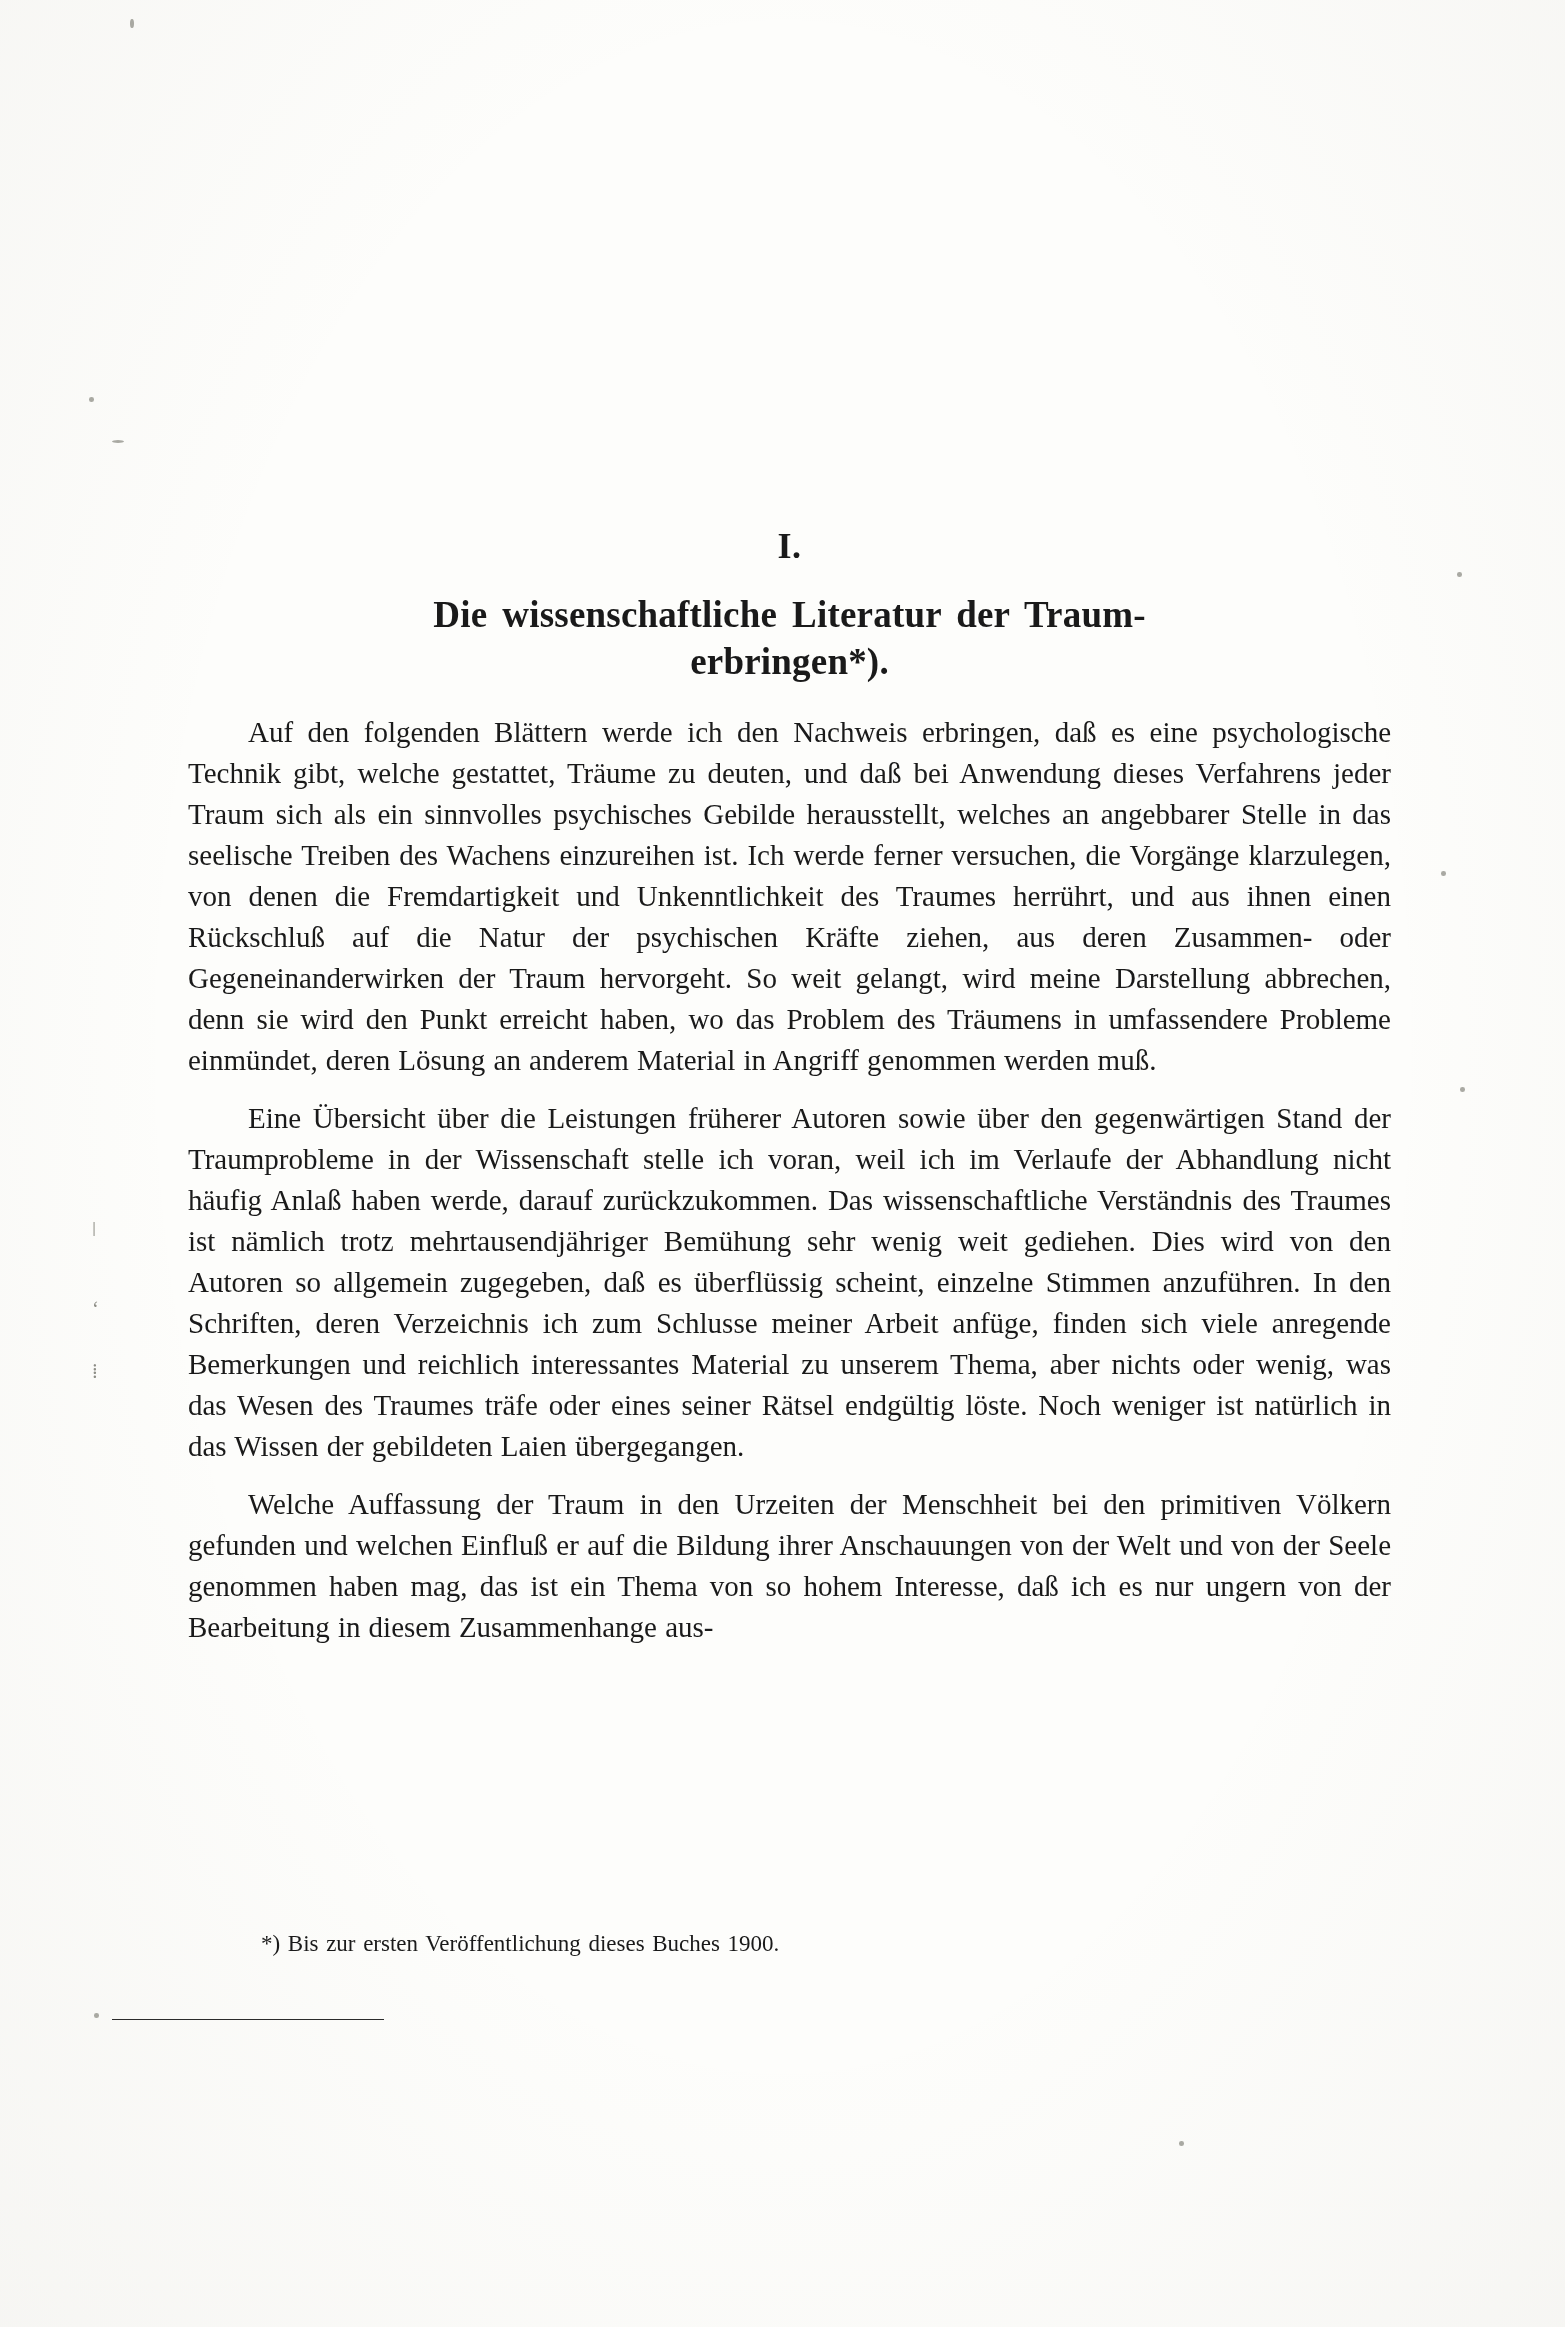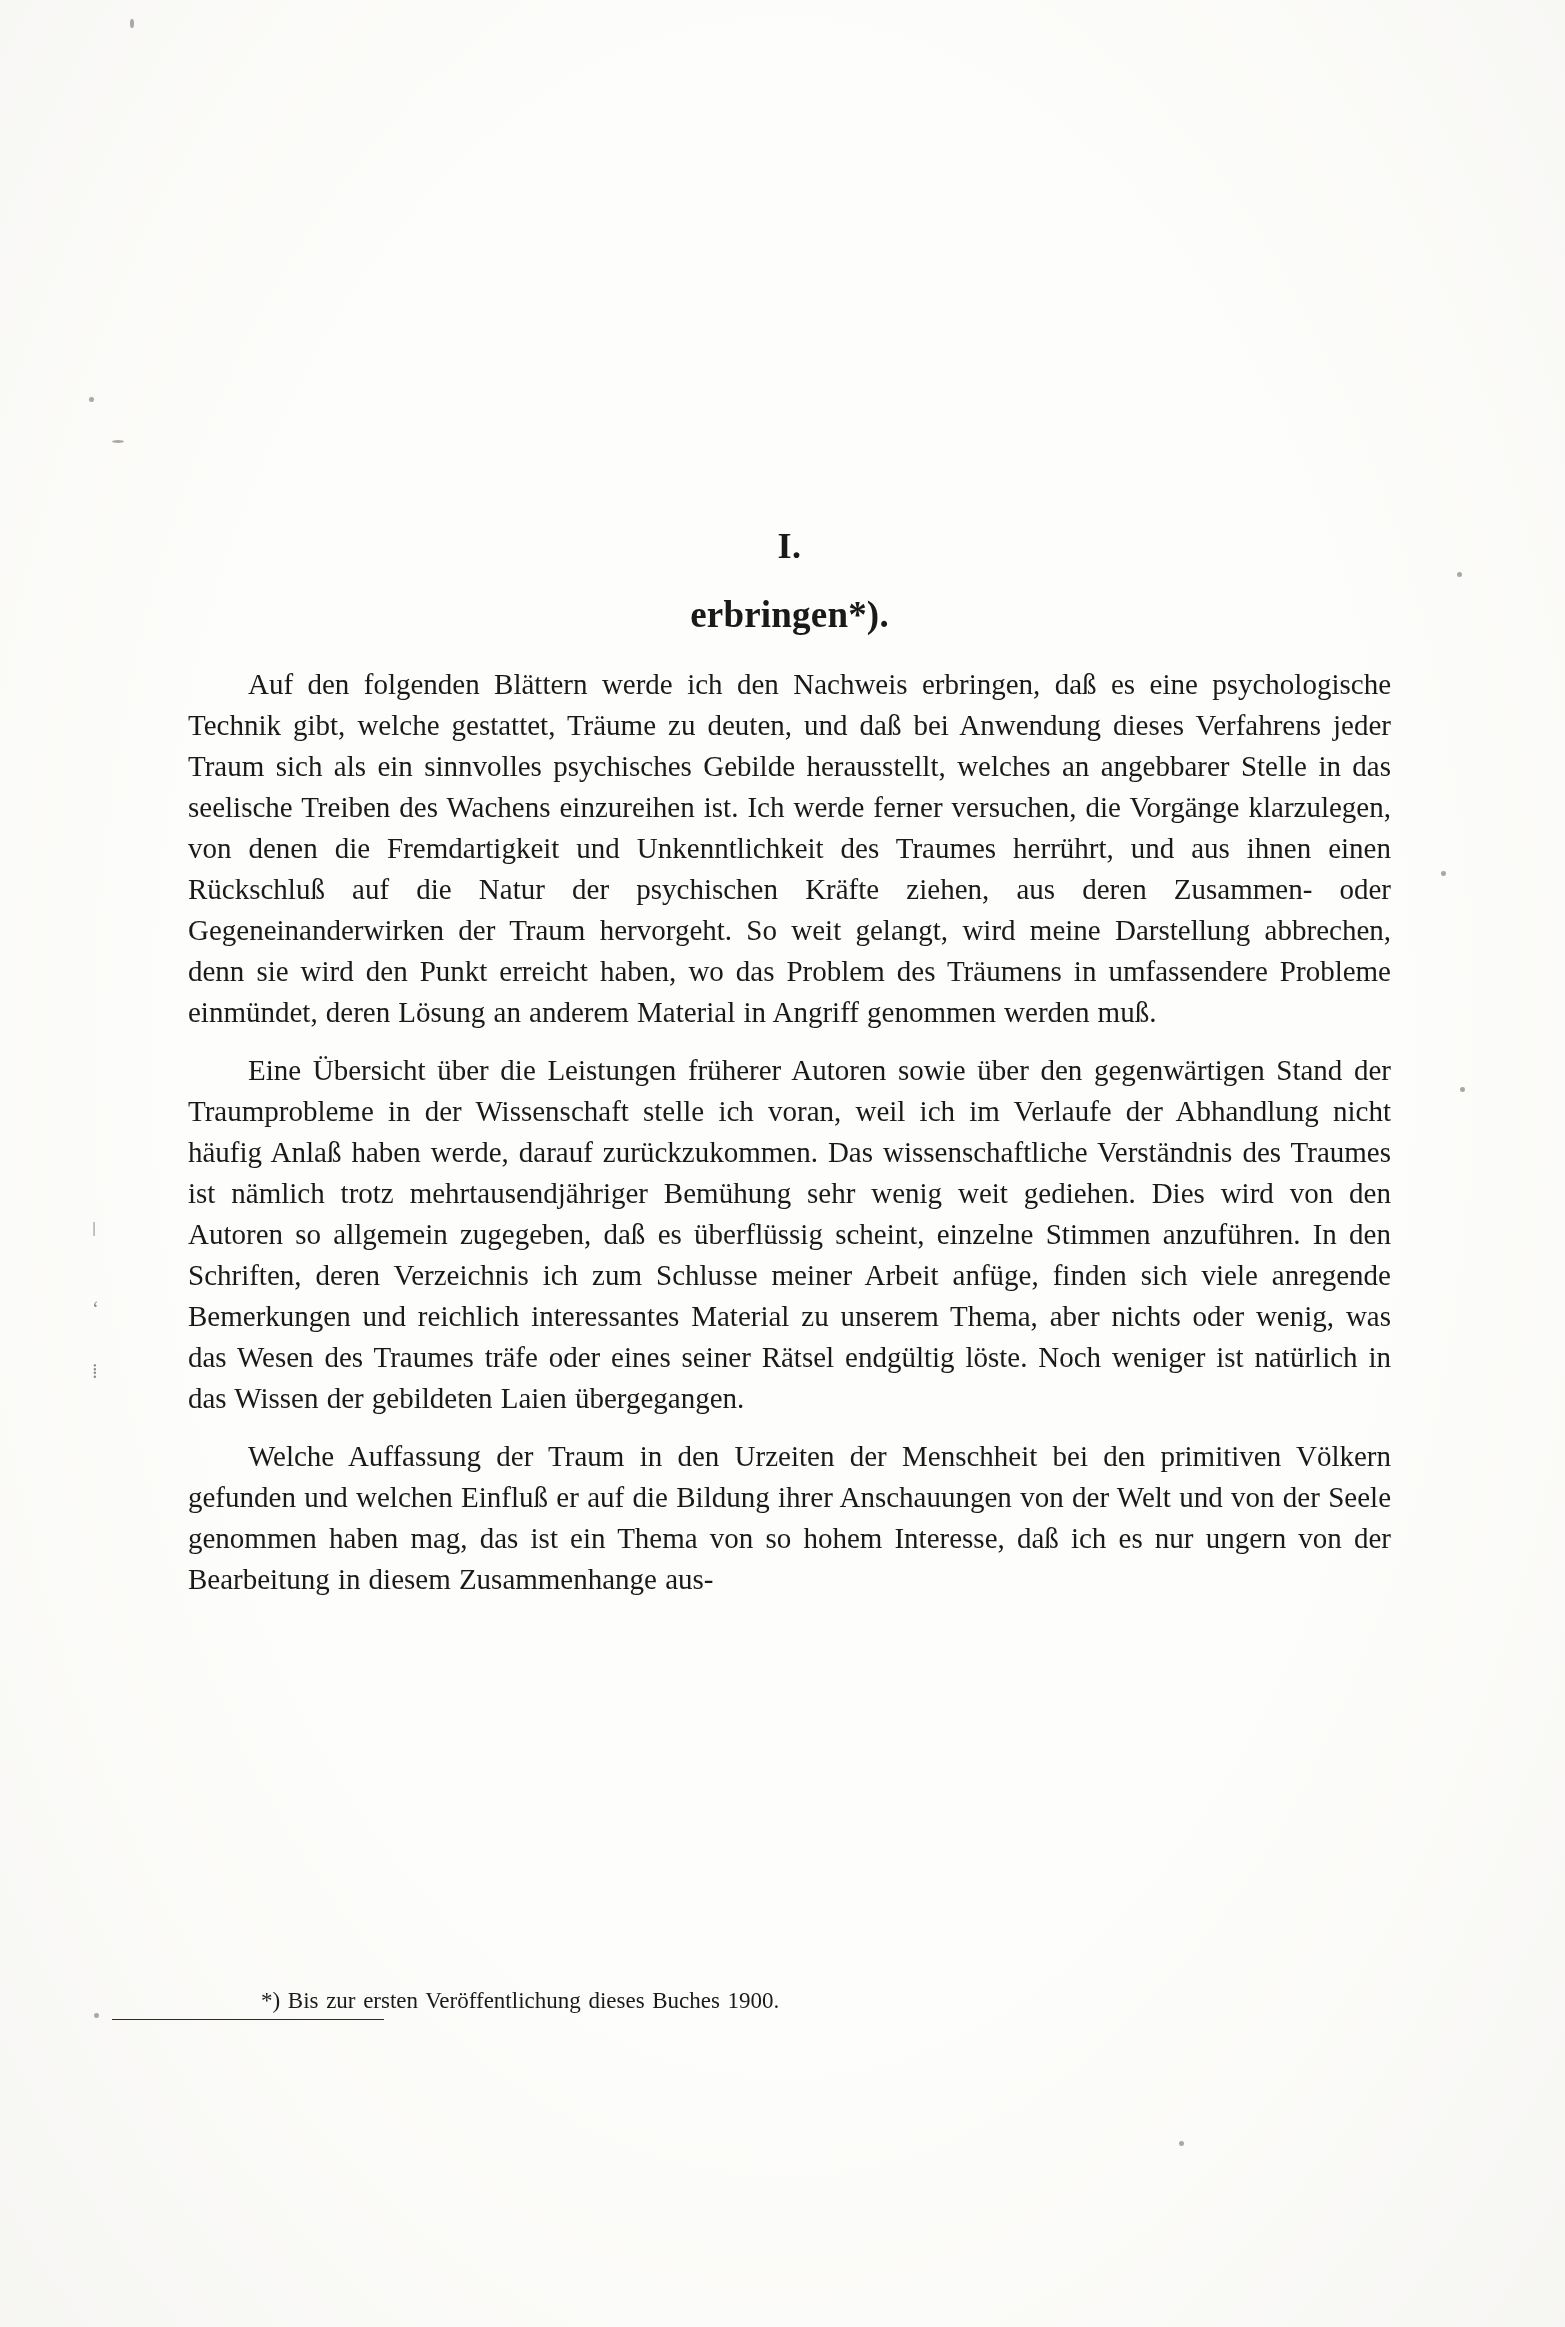--- a/index.html
+++ b/index.html
@@ -76,21 +76,21 @@
     left: 112px;
     top: 2019px;
     width: 272px;
     height: 0;
     border-top: 1.9px solid #2b2b2b;
   }
 
   .footnote {
     position: absolute;
     left: 171px;
-    top: 1985px;
+    top: 1928px;
     width: 1237px;
     font-size: 23px;
     line-height: 32px;
     text-align: left;
     text-indent: 90px;
     word-spacing: 1.9px;
   }
 
   
   .speck {
@@ -122,20 +122,21 @@
   <span class="speck" style="left:1179px; top:2141px; width:4.7px; height:4.7px;"></span>
   <span class="mark" style="left:92px; top:1218px;">ǀ</span>
   <span class="mark" style="left:92px; top:1298px;">ʻ</span>
   <span class="mark" style="left:92px; top:1360px;">⁞</span>
 
   <div class="content">
 
     <div class="chapter-number">I.</div>
 
     <h1 class="chapter-title">
+      <span class="line1">Die wissenschaftliche Literatur der Traum-</span>
       <span class="line2">erbringen*).</span>
     </h1>
 
     <div class="body-text">
       <p>Auf den folgenden Blättern werde ich den Nachweis erbringen, daß es eine psychologische Technik gibt, welche gestattet, Träume zu deuten, und daß bei Anwendung dieses Verfahrens jeder Traum sich als ein sinnvolles psychisches Gebilde herausstellt, welches an angebbarer Stelle in das seelische Treiben des Wachens einzureihen ist. Ich werde ferner versuchen, die Vorgänge klarzulegen, von denen die Fremdartigkeit und Unkenntlichkeit des Traumes herrührt, und aus ihnen einen Rückschluß auf die Natur der psychischen Kräfte ziehen, aus deren Zusammen- oder Gegeneinanderwirken der Traum hervorgeht. So weit gelangt, wird meine Darstellung abbrechen, denn sie wird den Punkt erreicht haben, wo das Problem des Träumens in umfassendere Probleme einmündet, deren Lösung an anderem Material in Angriff genommen werden muß.</p>
       <p>Eine Übersicht über die Leistungen früherer Autoren sowie über den gegenwärtigen Stand der Traumprobleme in der Wissenschaft stelle ich voran, weil ich im Verlaufe der Abhandlung nicht häufig Anlaß haben werde, darauf zurückzukommen. Das wissenschaftliche Verständnis des Traumes ist nämlich trotz mehrtausendjähriger Bemühung sehr wenig weit gediehen. Dies wird von den Autoren so allgemein zugegeben, daß es überflüssig scheint, einzelne Stimmen anzuführen. In den Schriften, deren Verzeichnis ich zum Schlusse meiner Arbeit anfüge, finden sich viele anregende Bemerkungen und reichlich interessantes Material zu unserem Thema, aber nichts oder wenig, was das Wesen des Traumes träfe oder eines seiner Rätsel endgültig löste. Noch weniger ist natürlich in das Wissen der gebildeten Laien übergegangen.</p>
       <p>Welche Auffassung der Traum in den Urzeiten der Menschheit bei den primitiven Völkern gefunden und welchen Einfluß er auf die Bildung ihrer Anschauungen von der Welt und von der Seele genommen haben mag, das ist ein Thema von so hohem Interesse, daß ich es nur ungern von der Bearbeitung in diesem Zusammenhange aus-</p>
     </div>
 
   </div>

